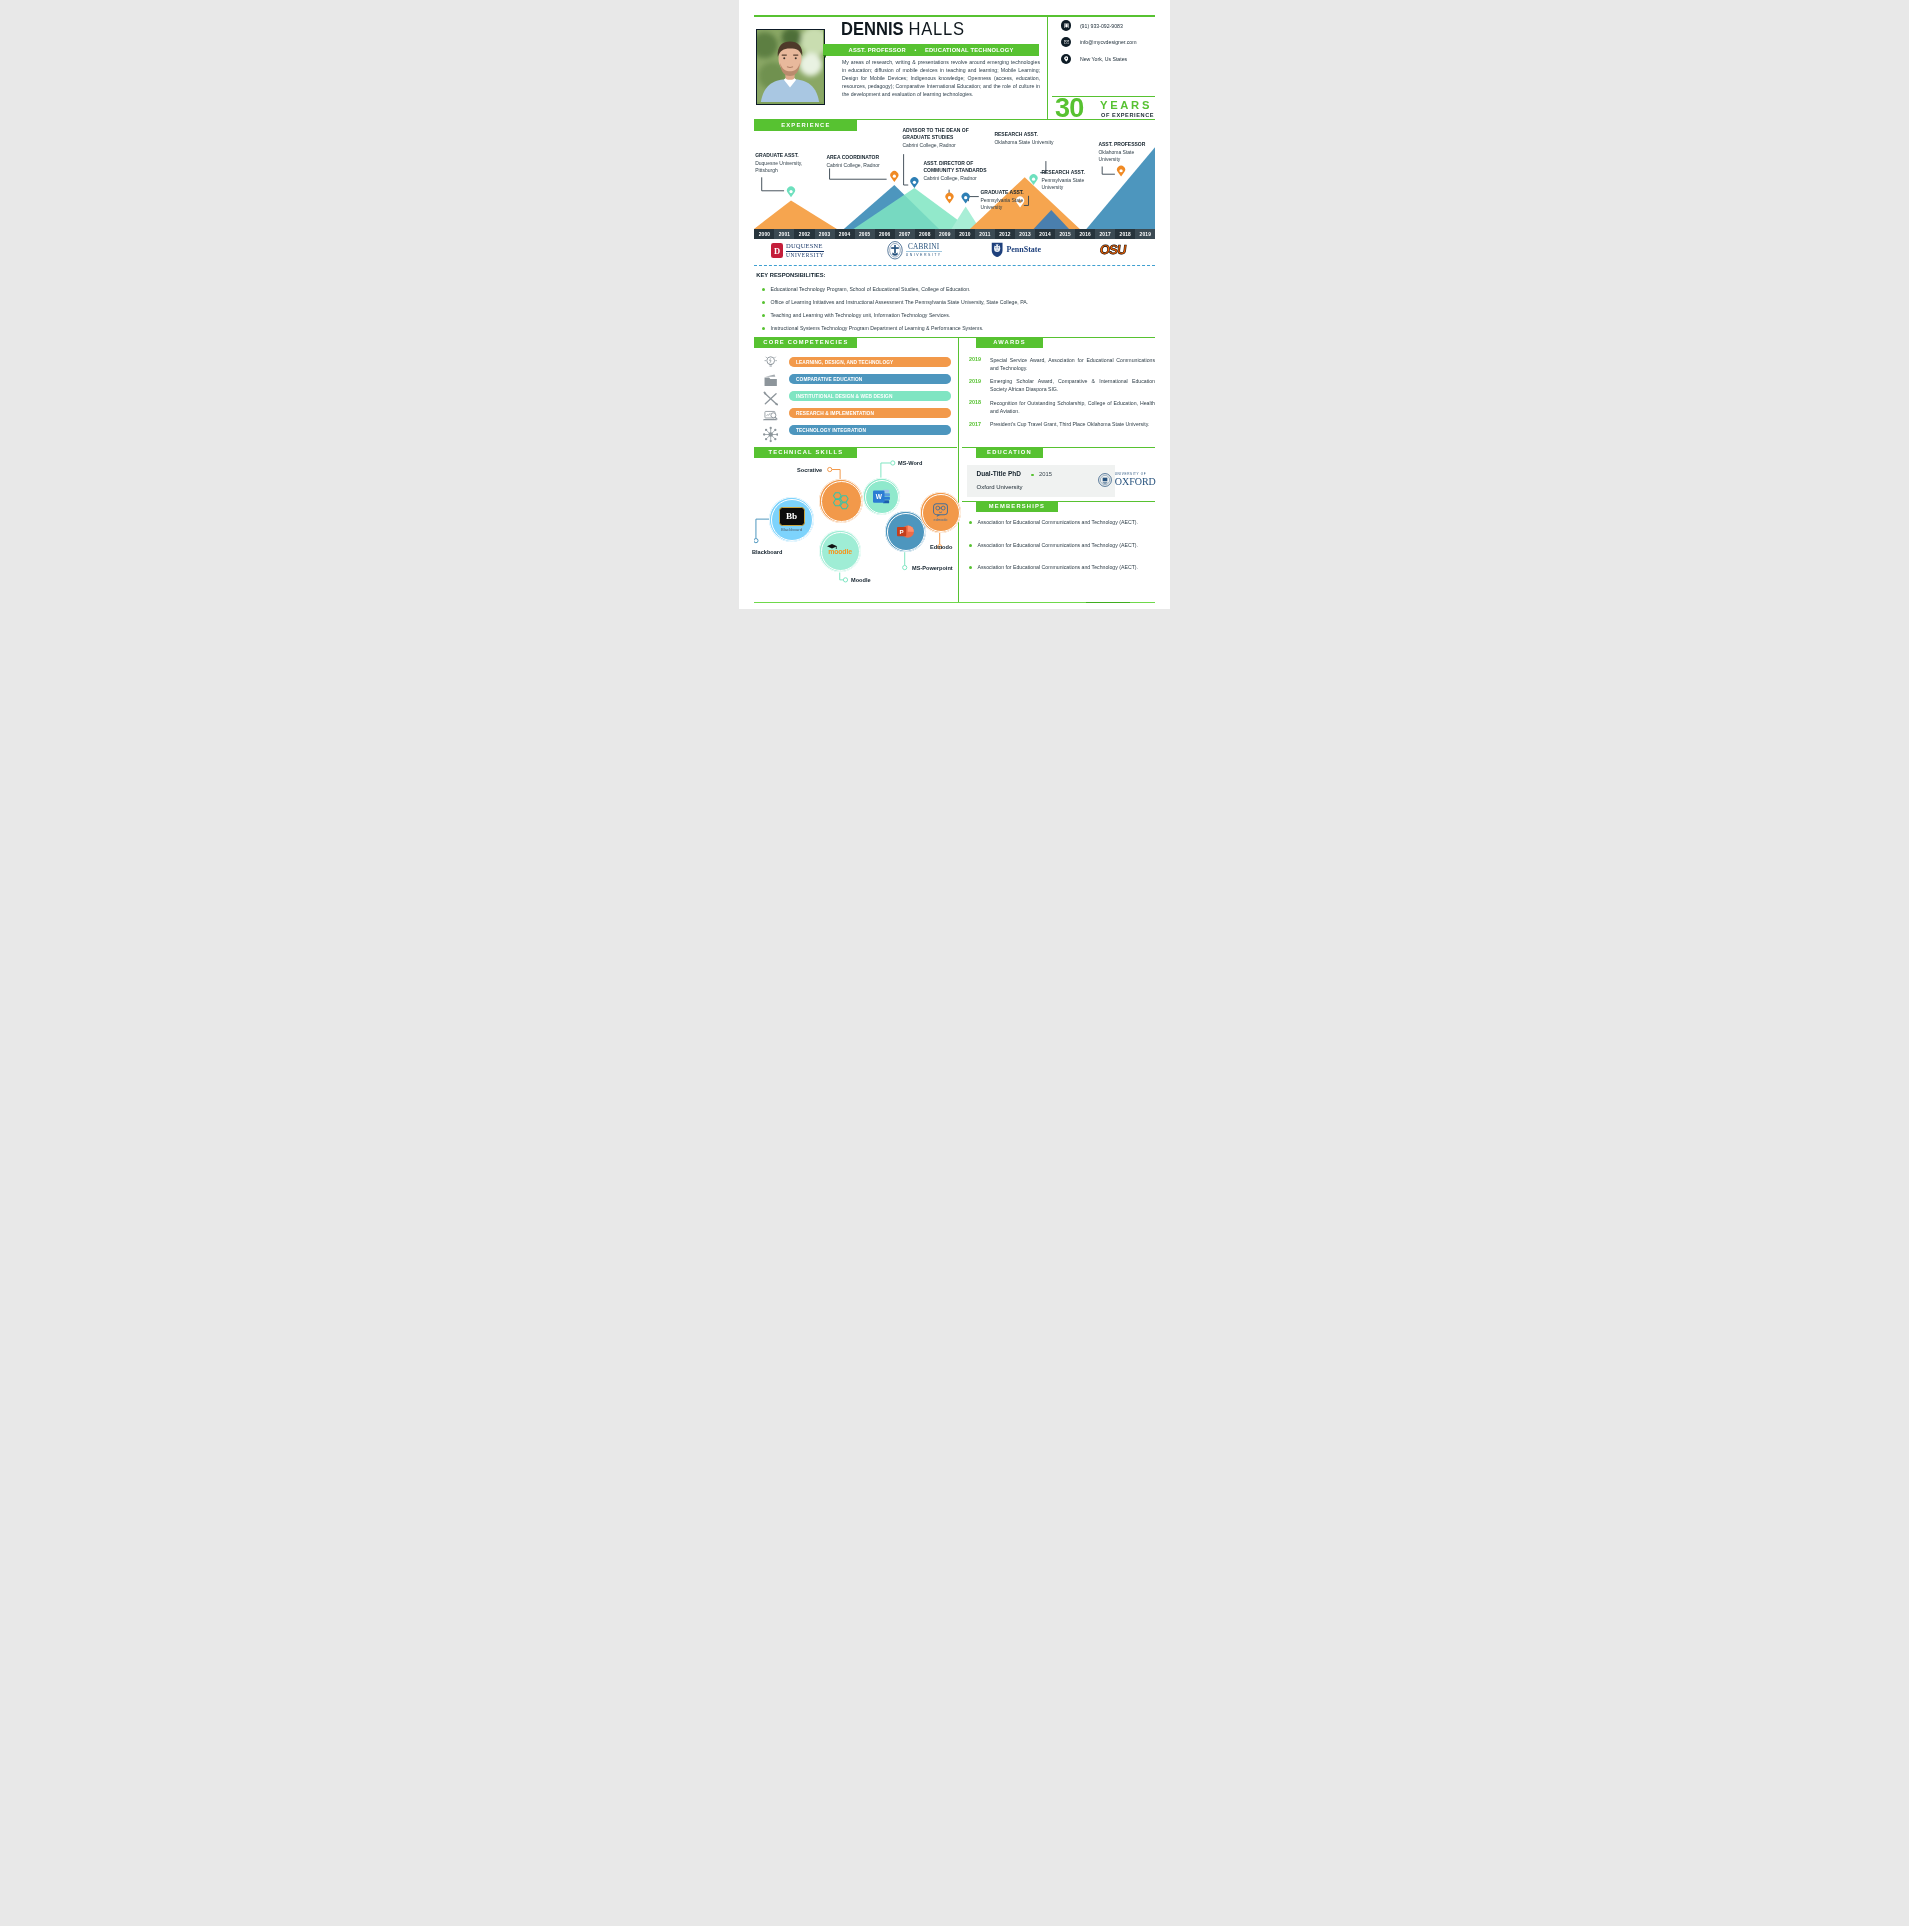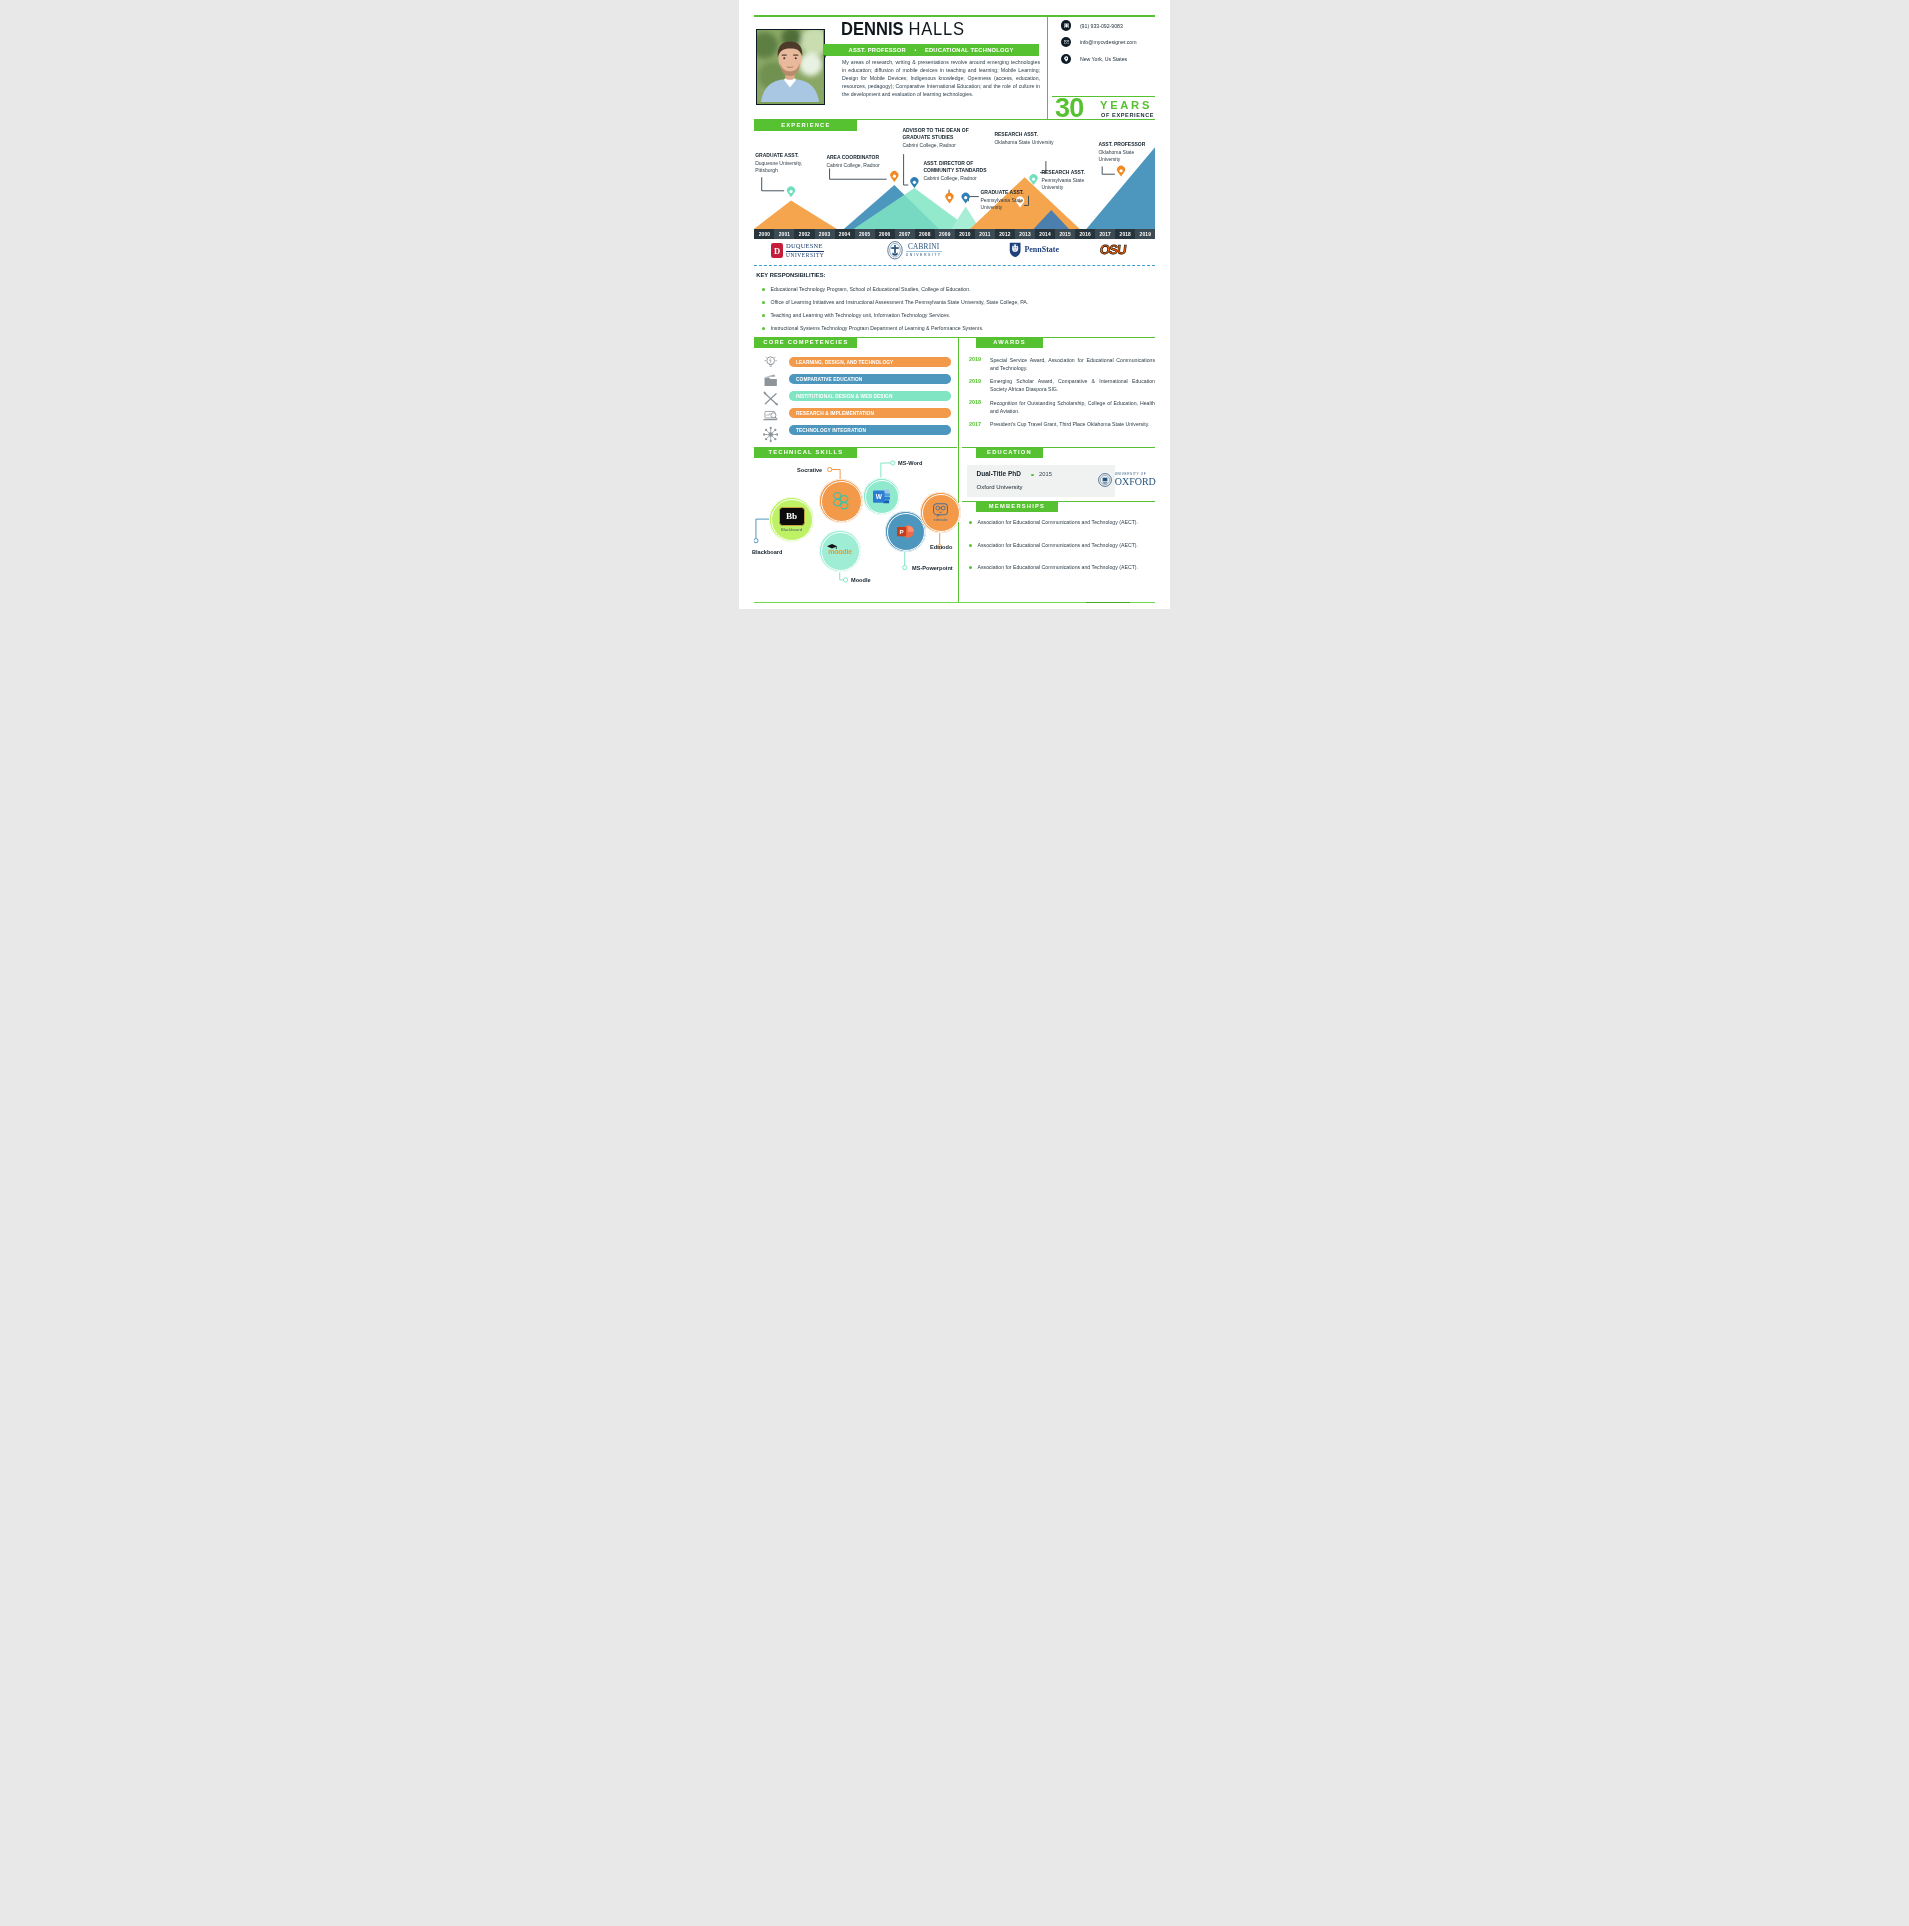--- a/index.html
+++ b/index.html
@@ -296,21 +296,21 @@
       <rect x="18.8" y="10" width="4.4" height="22" fill="#27527d"></rect>
       <rect x="11" y="16" width="20" height="4.4" fill="#27527d"></rect>
       <path d="M14,30 q7,6 14,0 l0,6 q-7,5 -14,0 Z" fill="#27527d"></path>
     </svg>
     <div style="margin-left:2.7px;line-height:1;">
       <div class="serif" style="font-size:7.3px;color:#27527d;letter-spacing:0.2px;border-bottom:0.8px solid #9fc6dd;padding-bottom:0.8px;">CABRINI</div>
       <div style="font-size:3.5px;color:#27527d;letter-spacing:1.5px;margin-top:1.2px;">UNIVERSITY</div>
     </div>
   </div>
 
-  <div class="logo" style="left:270px;top:242px;">
+  <div class="logo" style="left:252px;top:242px;">
     <svg width="12.3" height="15.4" viewBox="0 0 32 40">
       <path d="M2,2 L30,2 L30,22 C30,32 22,38 16,39 C10,38 2,32 2,22 Z" fill="#1e407c"></path>
       <ellipse cx="16" cy="16" rx="8" ry="10" fill="#e8eef5"></ellipse>
       <path d="M9,10 L13,6 L14,11 Z" fill="#1e407c"></path>
         <path d="M23,10 L19,6 L18,11 Z" fill="#1e407c"></path>
       <circle cx="13" cy="15" r="1.4" fill="#1e407c"></circle>
         <circle cx="19" cy="15" r="1.4" fill="#1e407c"></circle>
       <path d="M14,21 q2,1.6 4,0" stroke="#1e407c" stroke-width="1.2" fill="none"></path>
     </svg>
     <div class="serif" style="margin-left:3.1px;font-size:8px;font-weight:700;color:#1e407c;">PennState</div>
@@ -444,21 +444,21 @@
         <circle cx="238" cy="348" r="5.5" stroke="#7FE5C2"></circle>
 
       <path d="M392,276 L392,310" fill="none" stroke="#7FE5C2"></path>
         <circle cx="392" cy="316" r="5.5" stroke="#7FE5C2"></circle>
 
       <path d="M483,226 L483,256" fill="none"></path>
         <circle cx="483" cy="262" r="5.5"></circle>
     </g>
   </svg>
 
-  <div class="bub" style="left:30px;top:497px;width:45px;height:45px;background:#bef264;">
+  <div class="bub" style="left:30px;top:497px;width:45px;height:45px;background:#7dd3fc;">
     <div class="bb-tile">Bb</div>
     <div class="bb-cap">Blackboard</div>
   </div>
 
   <div class="bub" style="left:80px;top:479px;width:44px;height:44px;background:#F2994A;">
     <svg width="21.6" height="21" viewBox="0 0 56 54">
       <g fill="none" stroke="#35c4a8" stroke-width="2.6">
         <path d="M14,4 L24,4 L29,12 L24,20 L14,20 L9,12 Z"></path>
         <path d="M32,12 L42,12 L47,20 L42,28 L32,28 L27,20 Z"></path>
         <path d="M14,22 L24,22 L29,30 L24,38 L14,38 L9,30 Z"></path>

